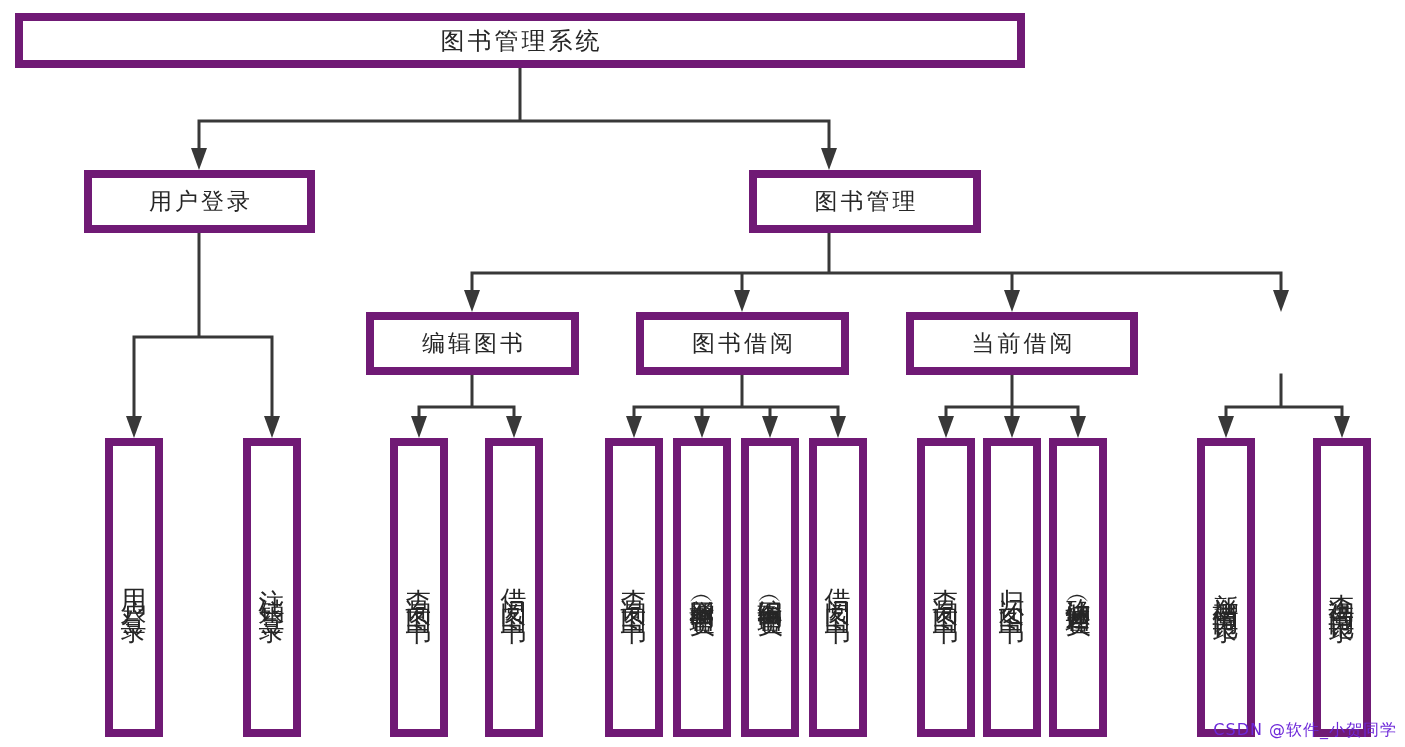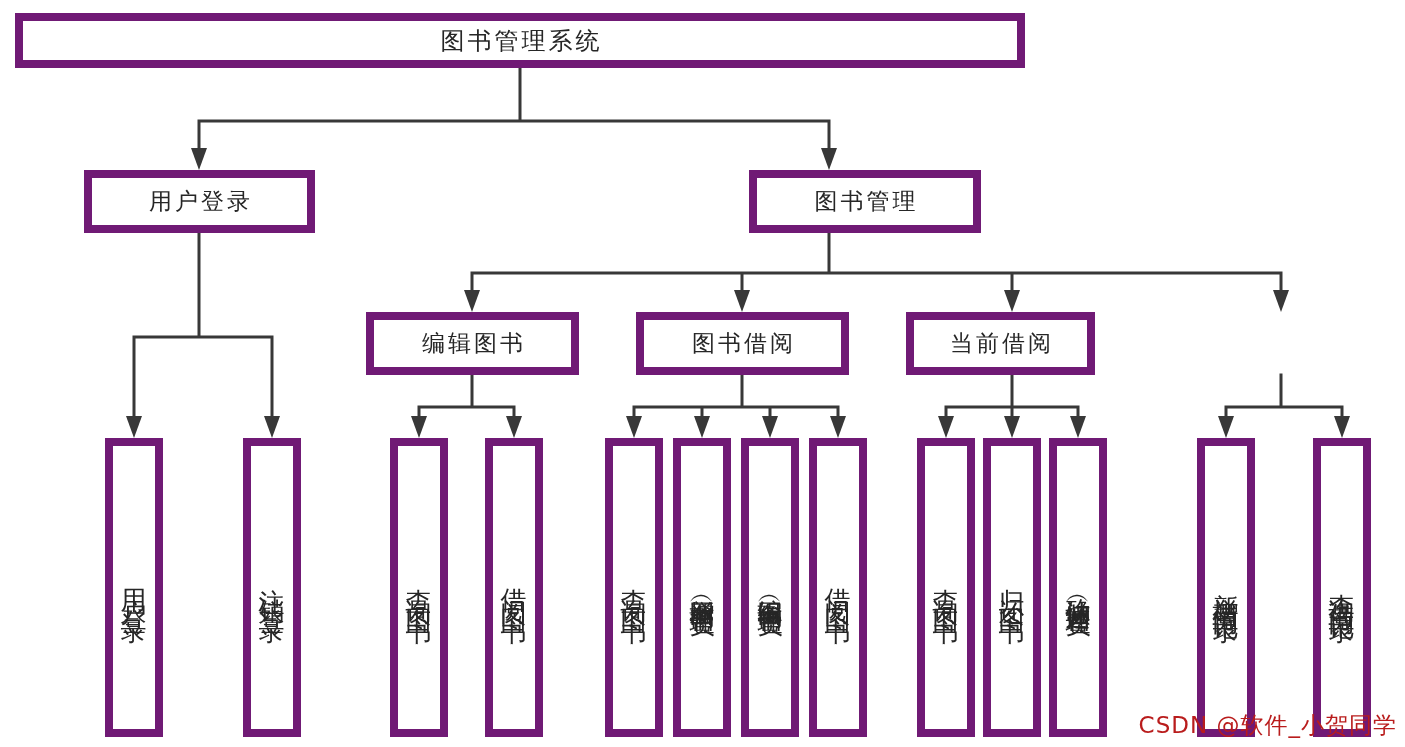--- a/index.html
+++ b/index.html
@@ -31,22 +31,22 @@
     text-orientation: mixed;
     font-size: 26px;
     line-height: 1;
   }
   .ls-s { letter-spacing: 10px; }
   .ls-m { letter-spacing: 5px; }
   .ls-l { letter-spacing: 2px; font-size: 25px; }
   .watermark {
     position: absolute;
     right: 8px; bottom: 6px;
-    font-size: 23px;
-    color: #b91c1c;
+    font-size: 16px;
+    color: #6d28d9;
     letter-spacing: 1px;
     z-index: 3;
     white-space: nowrap;
   }
 </style>
 </head>
 <body>
 
 <div class="stage">
 
@@ -83,21 +83,21 @@
     </g>
   </svg>
 
   <div class="box h root" style="left:15px; top:13px; width:1010px; height:55px;">图书管理系统</div>
 
   <div class="box h" style="left:84px; top:170px; width:231px; height:63px;">用户登录</div>
   <div class="box h" style="left:713px; top:170px; width:232px; height:63px;margin-left:36px;">图书管理</div>
 
   <div class="box h" style="left:366px; top:312px; width:213px; height:63px;">编辑图书</div>
   <div class="box h" style="left:636px; top:312px; width:213px; height:63px;font-family:Liberation Serif, serif;">图书借阅</div>
-  <div class="box h" style="left:906px; top:312px; width:189px; height:63px;">当前借阅</div>
+  <div class="box h" style="left:906px; top:312px; width:232px; height:63px;">当前借阅</div>
 
   <div class="box leaf ls-s" style="left:105px;">用户登录</div>
   <div class="box leaf ls-s" style="left:243px;">注销登录</div>
 
   <div class="box leaf ls-s" style="left:390px;">查询图书</div>
   <div class="box leaf ls-s" style="left:485px;">借阅图书</div>
 
   <div class="box leaf ls-s" style="left:605px;">查询图书</div>
   <div class="box leaf ls-l" style="left:673px;">新增图书（管理员）</div>
   <div class="box leaf ls-l" style="left:741px;">编辑图书（管理员）</div>

